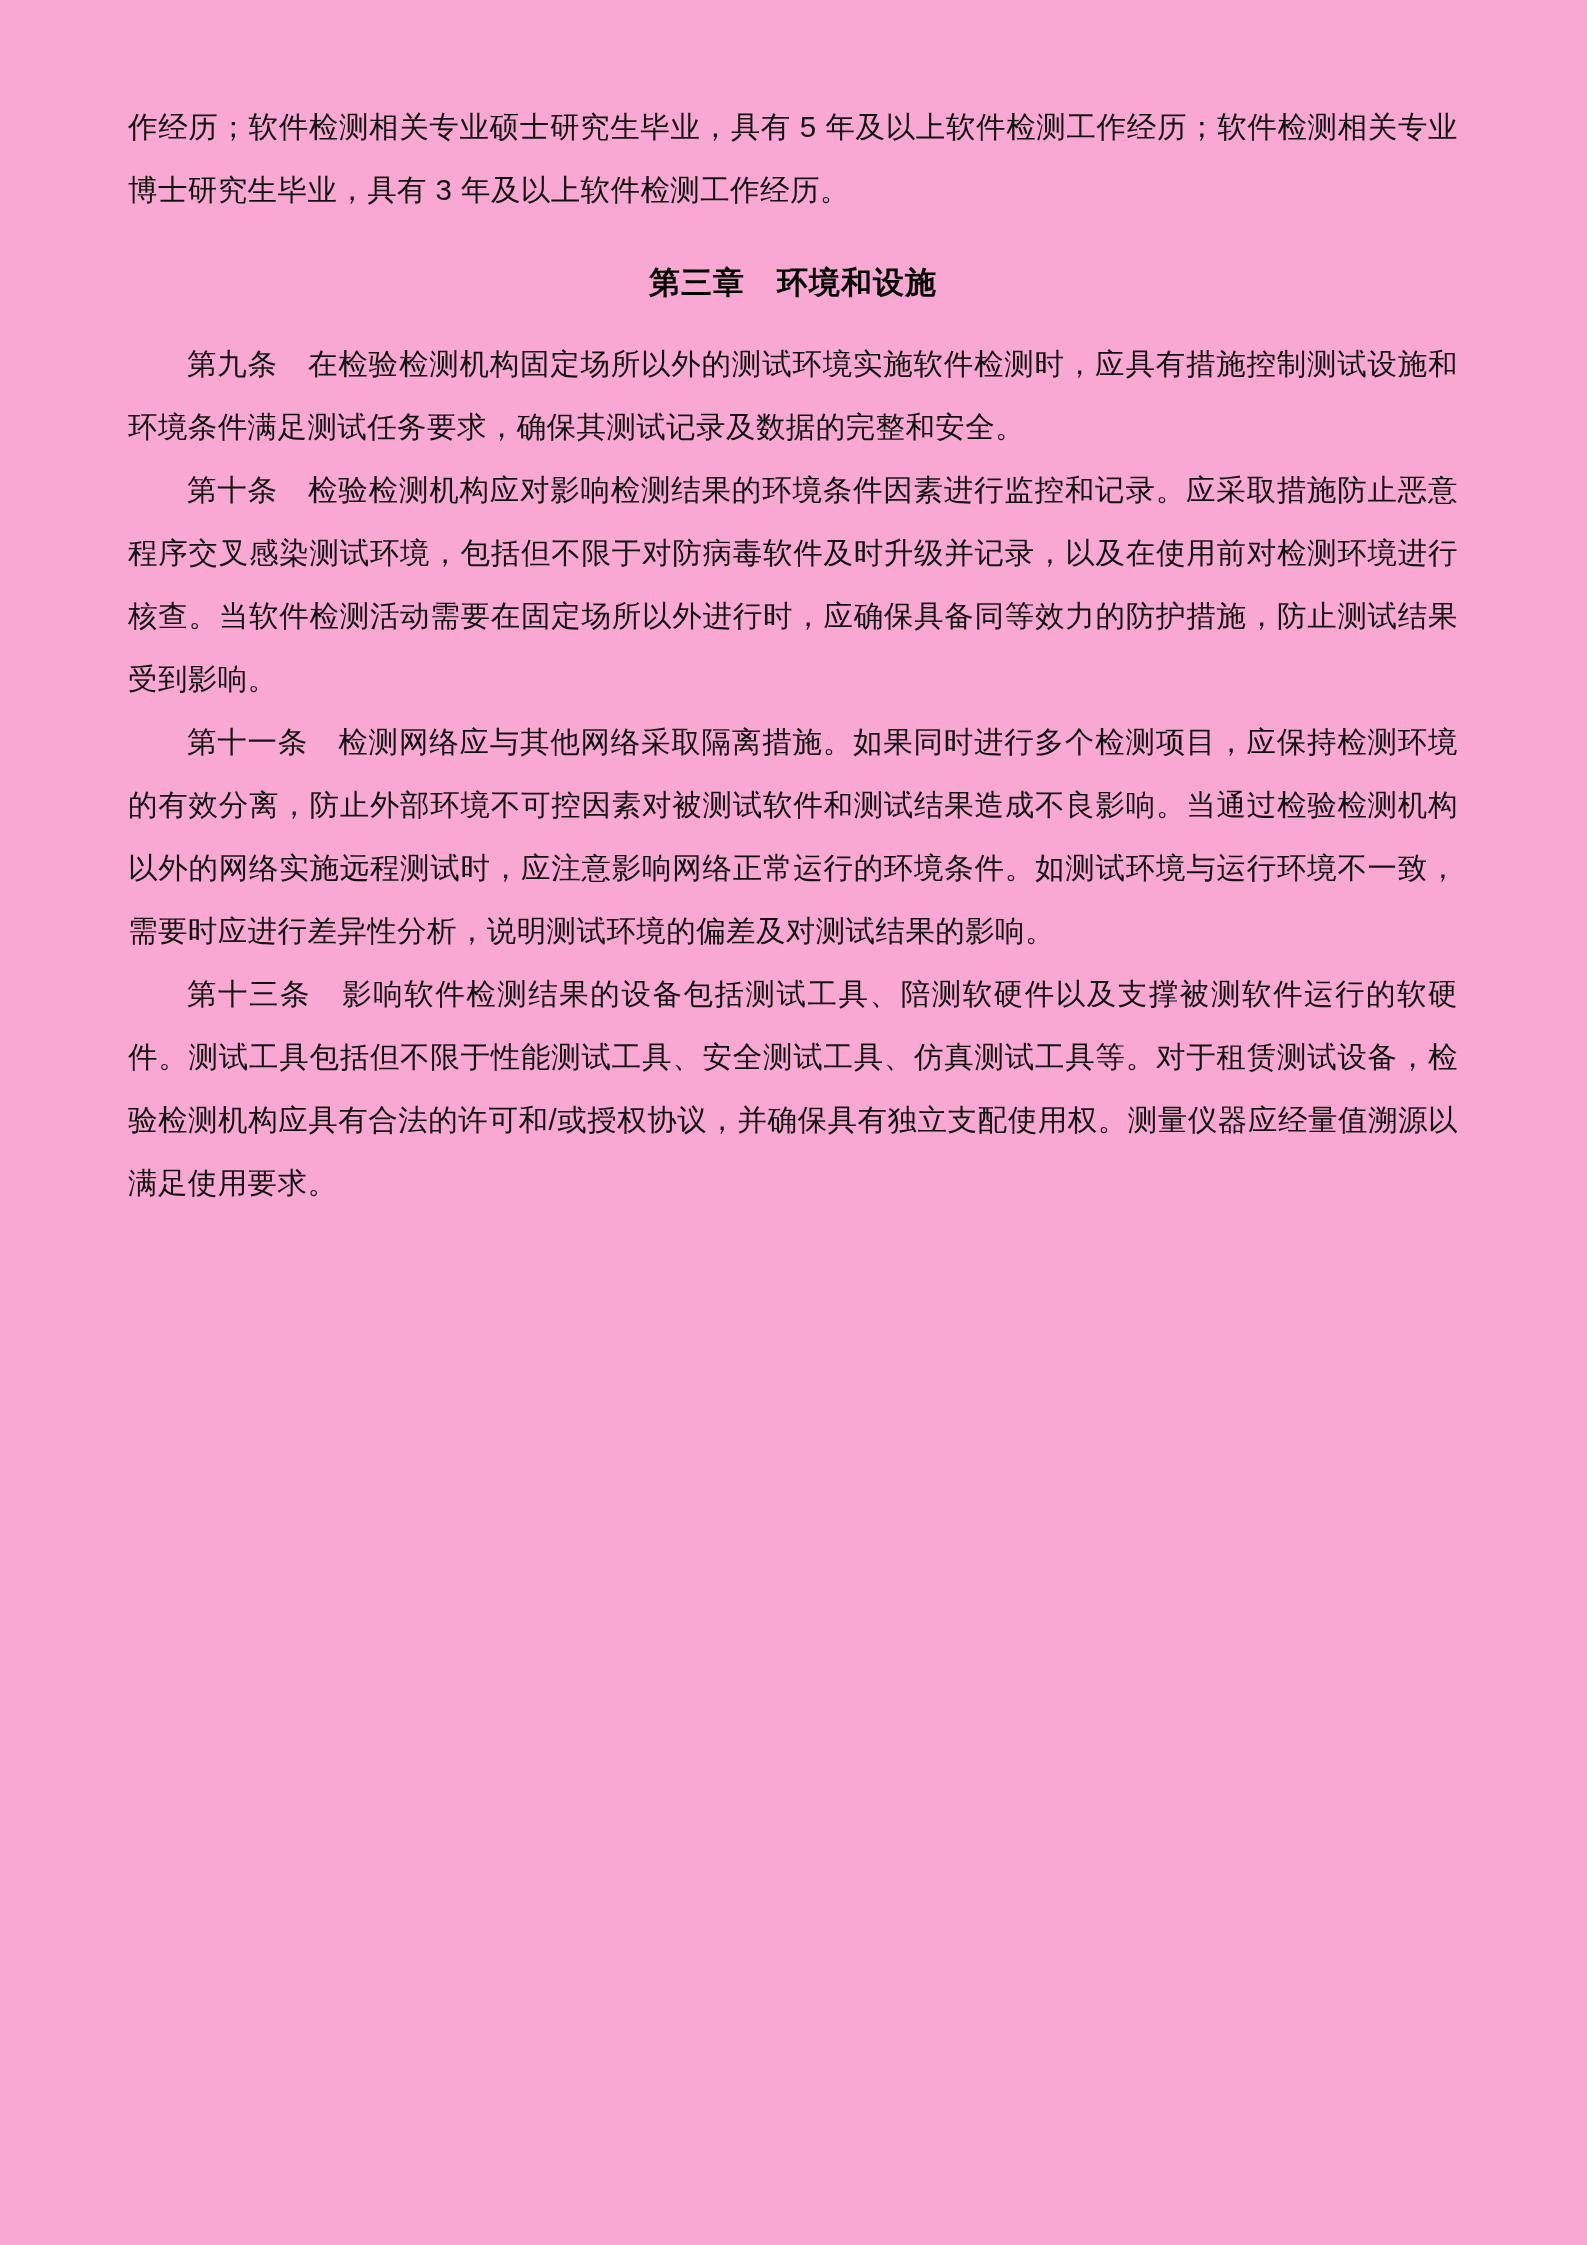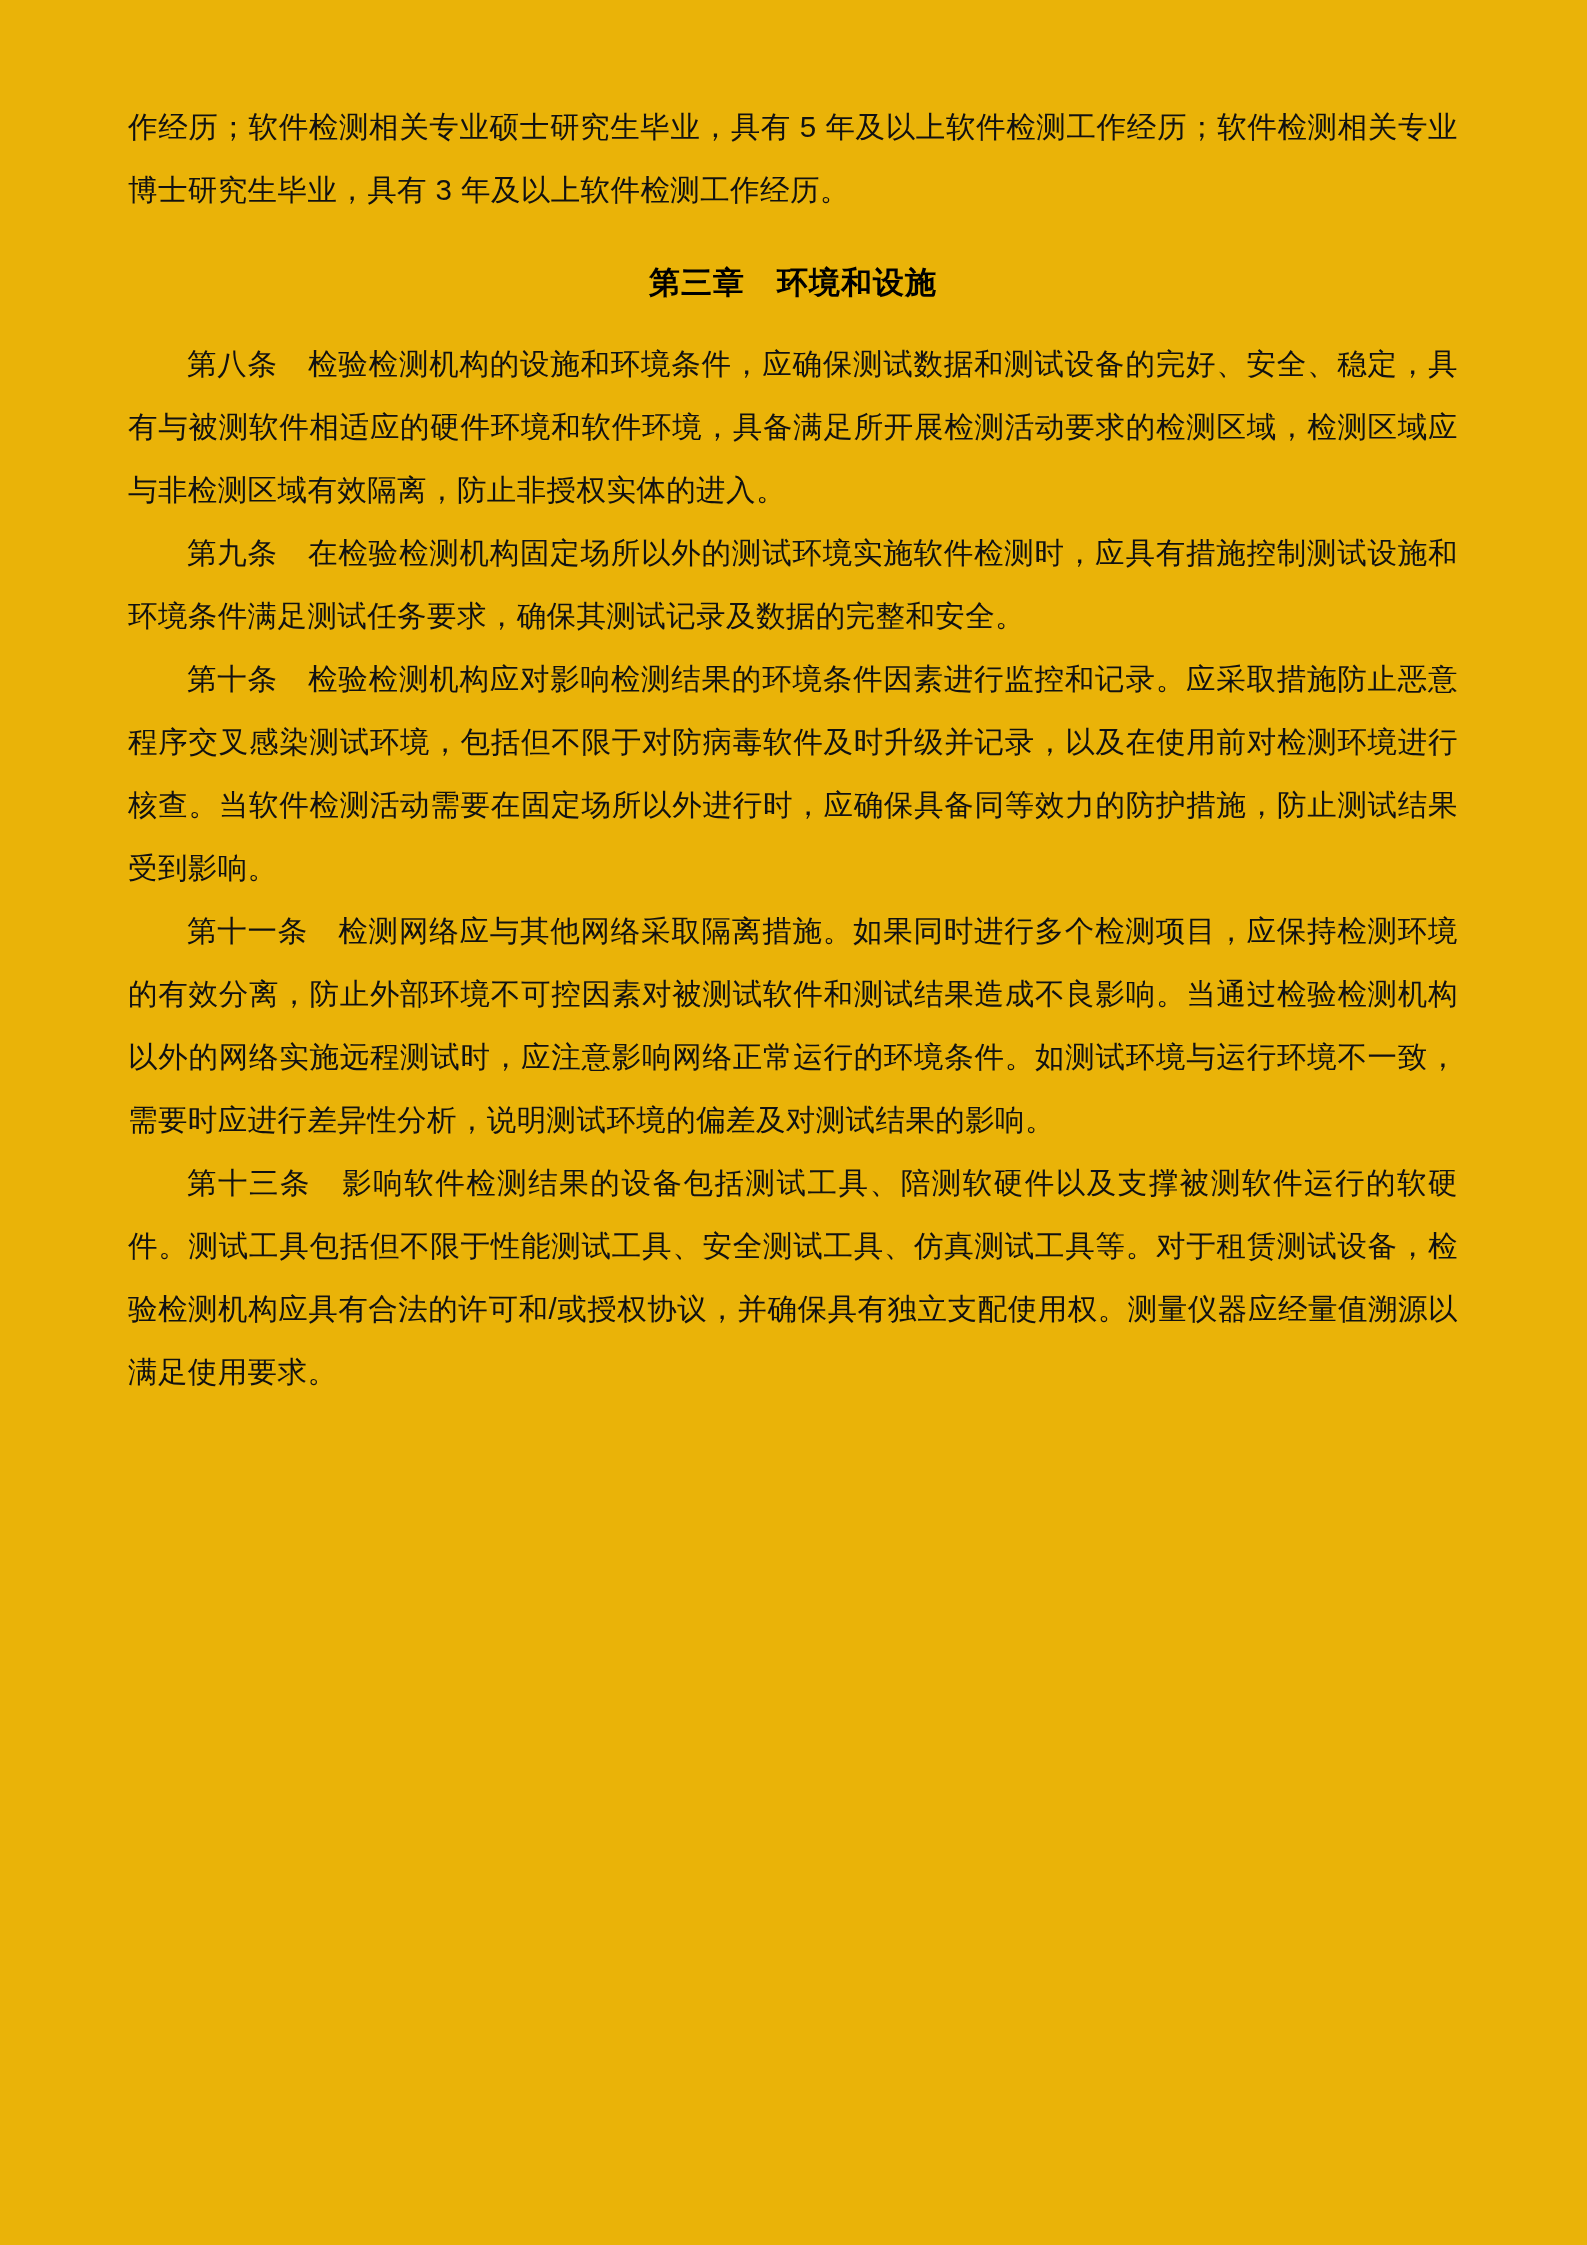--- a/index.html
+++ b/index.html
@@ -3,21 +3,21 @@
 <meta charset="utf-8">
 <style>
   html, body {
     margin: 0;
     padding: 0;
     background: #ffffff;
   }
   .page {
     width: 1587px;
     height: 2245px;
-    background: #eab308;
+    background: #f9a8d4;
     position: relative;
     box-sizing: border-box;
     padding: 95px 128px 80px 128px;
     font-family: "Liberation Sans", "DejaVu Sans", sans-serif;
     color: #000000;
   }
   .doc-body {
     width: 1330px;
   }
   p.para {
@@ -52,21 +52,20 @@
 </head>
 <body>
 
 <div class="page">
   <div class="doc-body">
 
     <p class="para">作经历；软件检测相关专业硕士研究生毕业，具有 5 年及以上软件检测工作经历；软件检测相关专业博士研究生毕业，具有 3 年及以上软件检测工作经历。</p>
 
     <h2 class="chapter">第三章　环境和设施</h2>
 
-    <p class="para indent">第八条　检验检测机构的设施和环境条件，应确保测试数据和测试设备的完好、安全、稳定，具有与被测软件相适应的硬件环境和软件环境，具备满足所开展检测活动要求的检测区域，检测区域应与非检测区域有效隔离，防止非授权实体的进入。</p>
 
     <p class="para indent">第九条　在检验检测机构固定场所以外的测试环境实施软件检测时，应具有措施控制测试设施和环境条件满足测试任务要求，确保其测试记录及数据的完整和安全。</p>
 
     <p class="para indent">第十条　检验检测机构应对影响检测结果的环境条件因素进行监控和记录。应采取措施防止恶意程序交叉感染测试环境，包括但不限于对防病毒软件及时升级并记录，以及在使用前对检测环境进行核查。当软件检测活动需要在固定场所以外进行时，应确保具备同等效力的防护措施，防止测试结果受到影响。</p>
 
     <p class="para indent">第十一条　检测网络应与其他网络采取隔离措施。如果同时进行多个检测项目，应保持检测环境的有效分离，防止外部环境不可控因素对被测试软件和测试结果造成不良影响。当通过检验检测机构以外的网络实施远程测试时，应注意影响网络正常运行的环境条件。如测试环境与运行环境不一致，需要时应进行差异性分析，说明测试环境的偏差及对测试结果的影响。</p>
 
 
 
     <p class="para indent">第十三条　影响软件检测结果的设备包括测试工具、陪测软硬件以及支撑被测软件运行的软硬件。测试工具包括但不限于性能测试工具、安全测试工具、仿真测试工具等。对于租赁测试设备，检验检测机构应具有合法的许可和/或授权协议，并确保具有独立支配使用权。测量仪器应经量值溯源以满足使用要求。</p>

